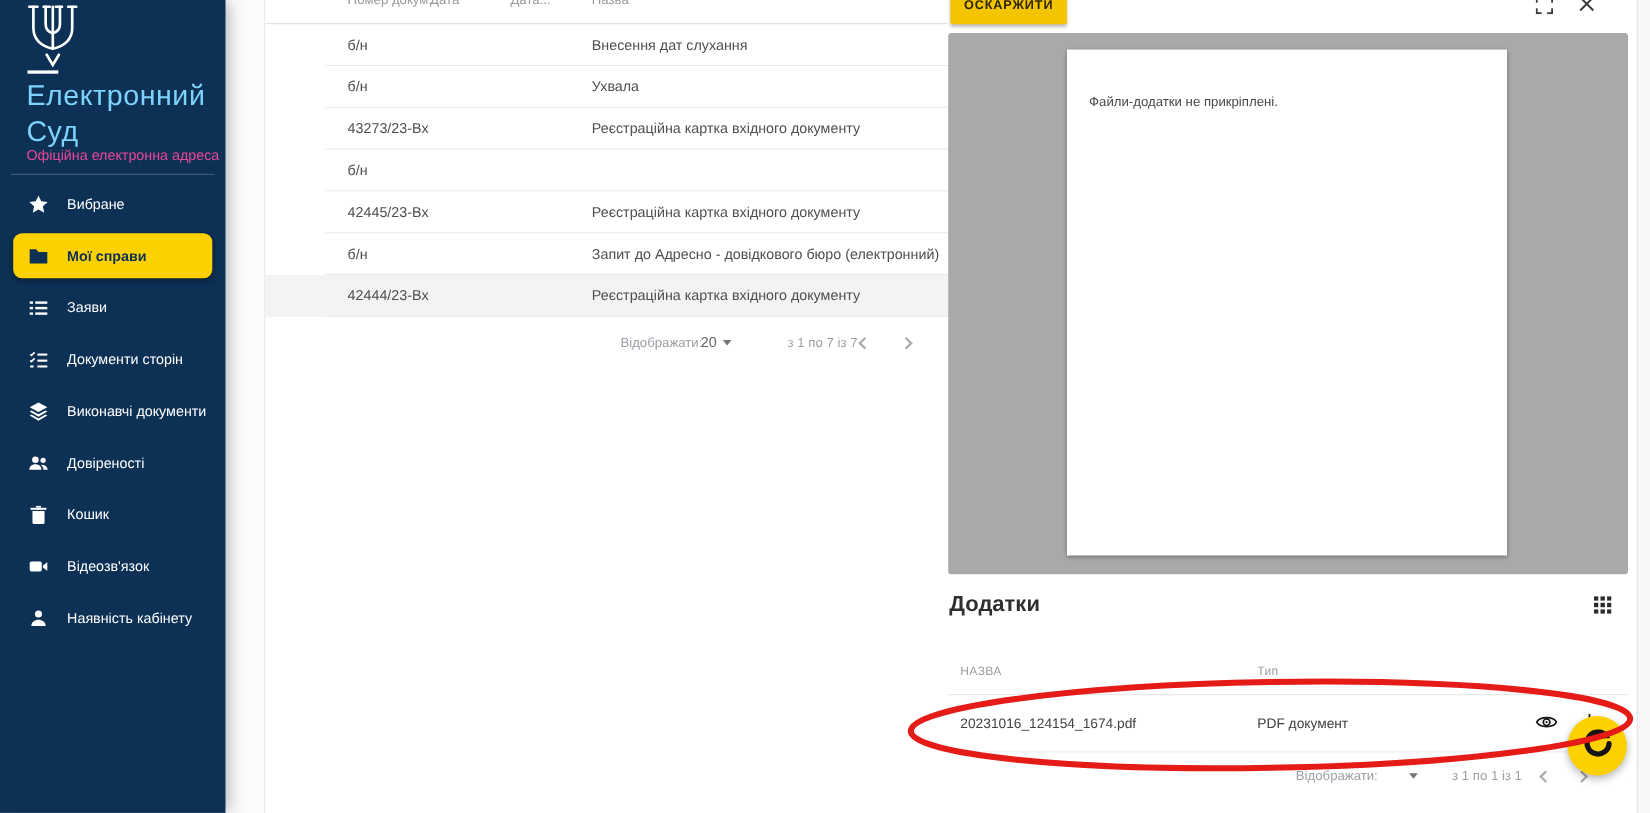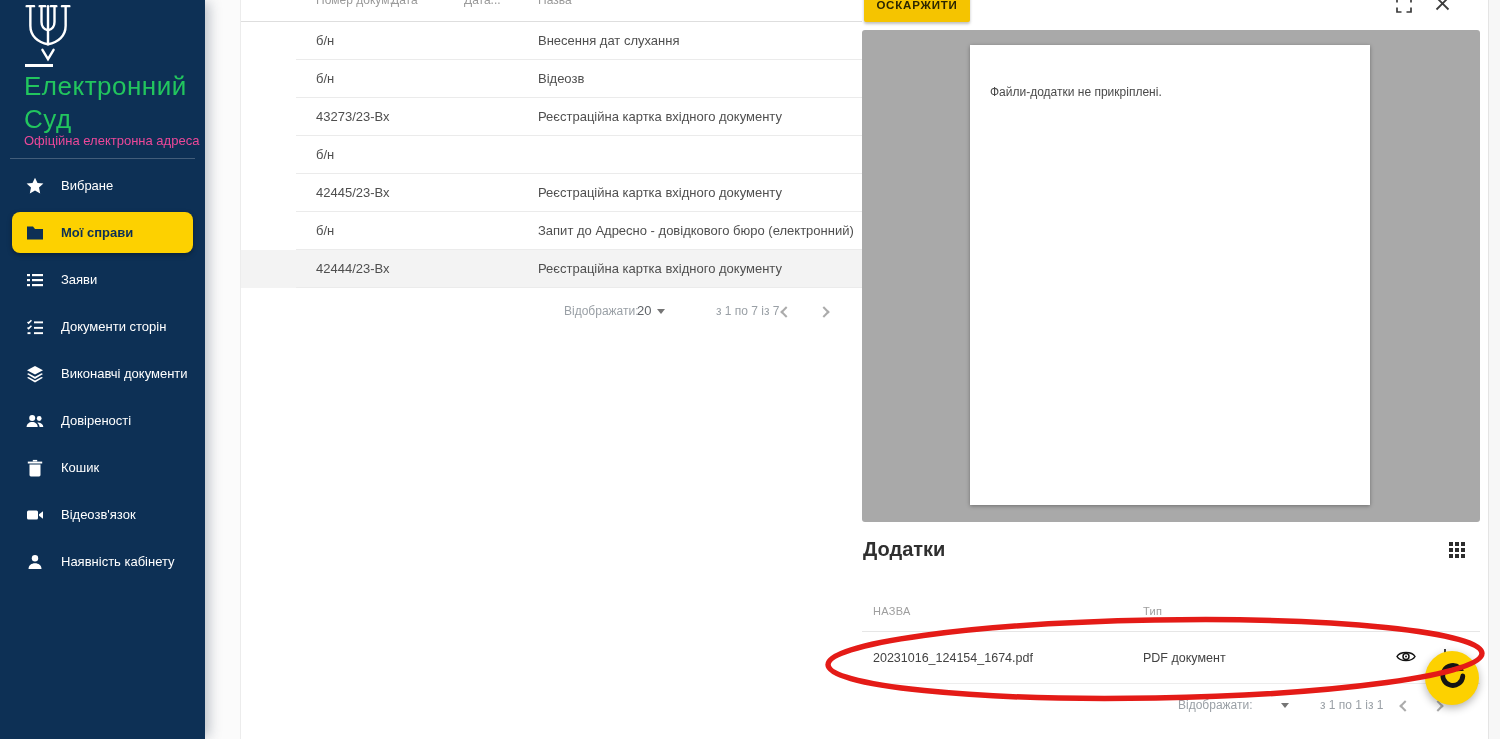--- a/index.html
+++ b/index.html
@@ -5,21 +5,21 @@
   * { margin:0; padding:0; box-sizing:border-box; }
   html,body { width:1500px; height:739px; }
   body { font-family:"Liberation Sans", sans-serif; background:#fff; }
   .page { position:relative; width:1500px; height:739px; overflow:hidden; background:#fff; }
 
   
   .sidebar { position:absolute; left:0; top:0; width:205px; height:739px;
              background:#0d3055; box-shadow:6px 0 12px -2px rgba(40,55,80,.3); z-index:5; }
   .logo { position:absolute; left:22px; top:3px; }
   .brand-line { position:absolute; left:25px; top:64px; width:28px; height:3px; background:#fff; }
-  .brand-title { position:absolute; left:24px; top:70px; color:#22c55e; font-size:26px;
+  .brand-title { position:absolute; left:24px; top:70px; color:#7dd3fc; font-size:26px;
                  font-weight:400; line-height:33px; letter-spacing:.5px; }
   .brand-sub { position:absolute; left:24px; top:133px; color:#ec4899; font-size:13px; }
   .side-divider { position:absolute; left:10px; right:10px; top:158px; height:1px; background:rgba(255,255,255,.22); }
   .menu { position:absolute; left:0; right:0; top:162px; }
   .menu-item { display:flex; align-items:center; height:47px; padding-left:26px; color:#fff;
                font-size:13px; cursor:pointer; }
   .menu-item .mi-icon { width:18px; height:18px; margin-right:17px; flex:0 0 18px; }
   .menu-item.active { height:41px; margin:3px 12px; padding-left:14px; background:#fdd100;
                       color:#0d3055; border-radius:8px; font-weight:bold;
                       box-shadow:0 2px 5px rgba(0,0,0,.35); }
@@ -224,21 +224,21 @@
         <span class="dh-date2">Дата...</span>
         <span class="dh-name">Назва</span>
       </div>
 
       <div class="doc-row">
         <span class="cell-num">б/н</span>
         <span class="cell-name">Внесення дат слухання</span>
       </div>
       <div class="doc-row">
         <span class="cell-num">б/н</span>
-        <span class="cell-name">Відеозв</span>
+        <span class="cell-name">Ухвала</span>
       </div>
       <div class="doc-row">
         <span class="cell-num">43273/23-Вх</span>
         <span class="cell-name">Реєстраційна картка вхідного документу</span>
       </div>
       <div class="doc-row">
         <span class="cell-num">б/н</span>
       </div>
       <div class="doc-row">
         <span class="cell-num">42445/23-Вх</span>

